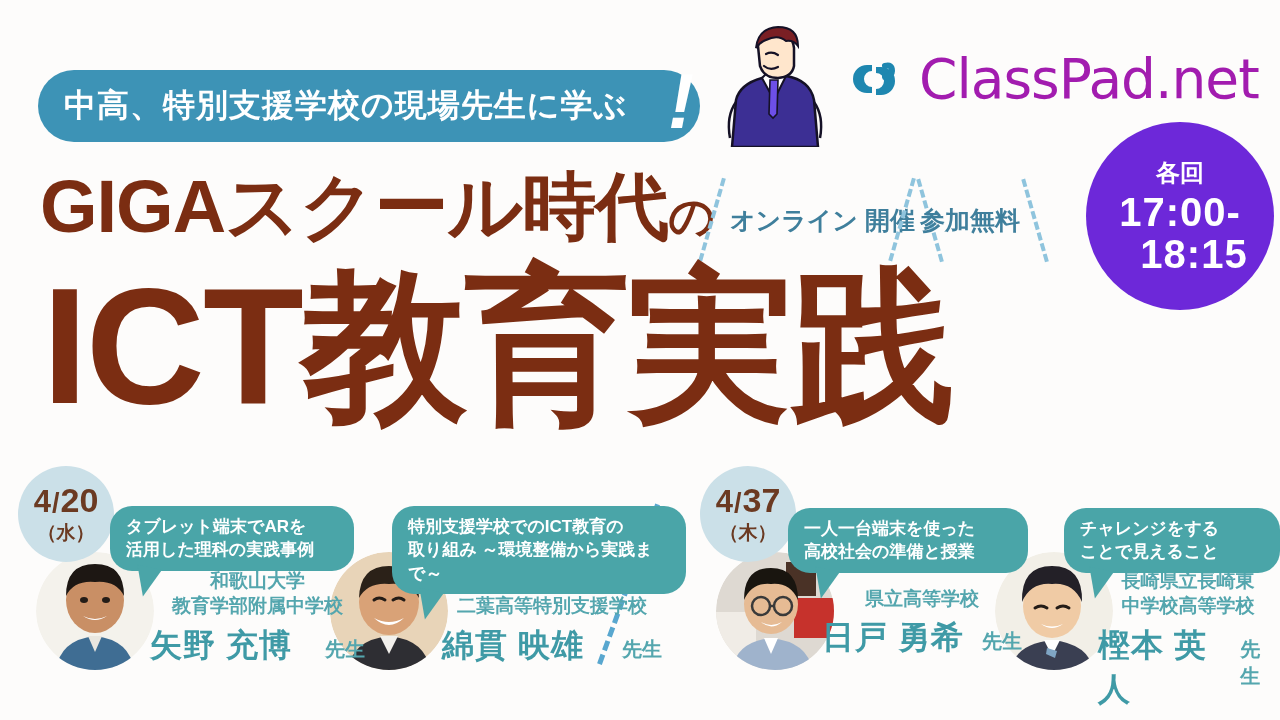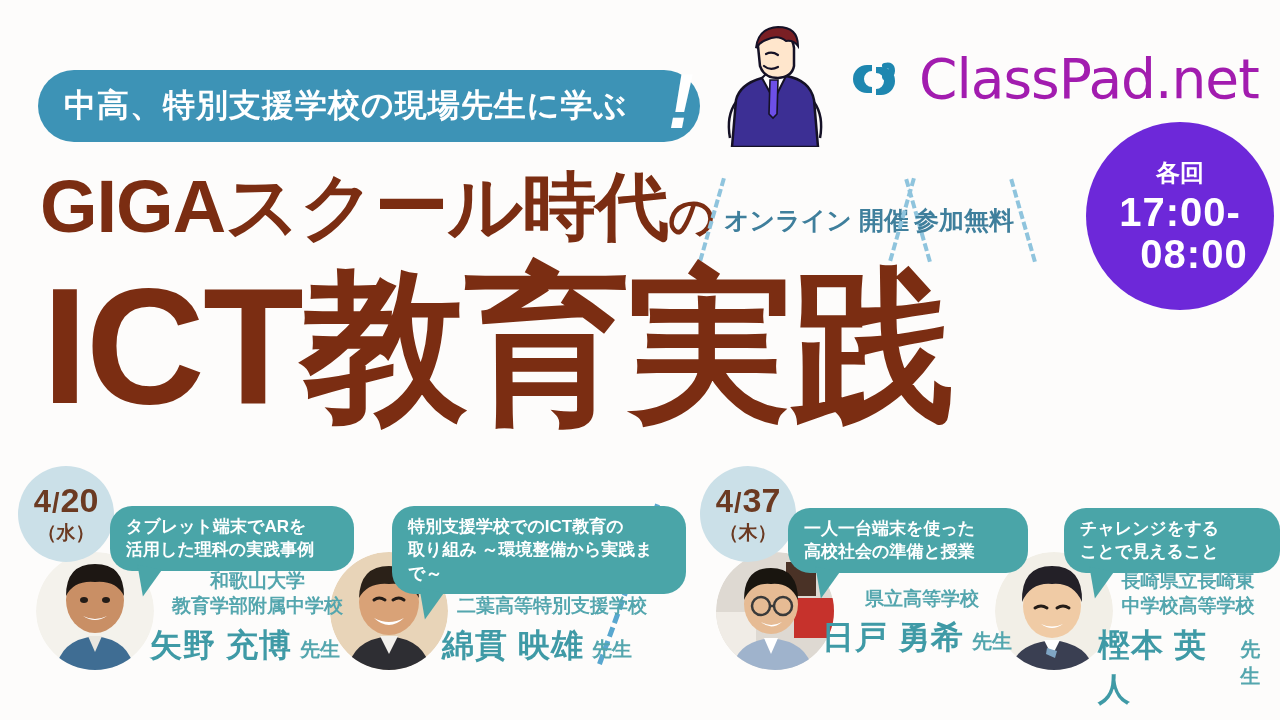--- a/index.html
+++ b/index.html
@@ -59,21 +59,21 @@
 
   
   .slash-badge{position:absolute;top:172px;height:96px;display:flex;align-items:center;}
   .slash-badge .bar{
     width:3px;height:86px;border-left:4px dashed #8fc4dd;
   }
   .slash-badge .bar.l{transform:rotate(16deg);}
   .slash-badge .bar.r{transform:rotate(-16deg);}
   .slash-badge .txt{
     color:#3f7f9c;font-size:25px;font-weight:bold;text-align:center;
-    line-height:1.28;margin:0 7px;white-space:nowrap;
+    line-height:1.28;margin:0 13px;white-space:nowrap;
   }
   #badge-online{left:710px;}
   #badge-free{left:900px;}
 
   
   .bigtitle{
     position:absolute;left:42px;top:264px;z-index:3;
     color:#7b2d12;font-weight:bold;font-size:165px;line-height:1;
     letter-spacing:-2px;white-space:nowrap;
   }
@@ -110,21 +110,21 @@
   .bubble-tail{
     position:absolute;width:0;height:0;
     border-left:12px solid transparent;border-right:13px solid transparent;
     border-top:30px solid #4aa5a8;
   }
   .info{position:absolute;z-index:4;}
   .affil{
     color:#54a6ae;font-size:19px;font-weight:bold;line-height:1.34;
     white-space:pre-line;text-align:center;
   }
-  .namerow{display:flex;align-items:baseline;justify-content:flex-start;gap:8px;margin-top:5px;}
+  .namerow{display:flex;align-items:baseline;justify-content:space-between;gap:8px;margin-top:5px;}
   .nm{color:#3f9aa6;font-size:32px;font-weight:bold;letter-spacing:1px;}
   .sensei{color:#54a6ae;font-size:20px;font-weight:bold;}
 </style>
 </head>
 <body>
 
 <div id="stage">
 
   <div class="banner">
     <span class="banner-text">中高、特別支援学校の現場先生に学ぶ</span>
@@ -152,21 +152,21 @@
         <path d="M36 38 A11 11 0 1 0 36 16 L31 16 A11 11 0 1 1 31 38 Z" fill="none" stroke="#1e87b0" stroke-width="6" stroke-linecap="round"></path>
         <path d="M40 12 q7 -2 7 5 q0 5 -7 6" fill="none" stroke="#1e87b0" stroke-width="6" stroke-linecap="round"></path>
       </svg>
     </span>
     <span class="logo-text">ClassPad.net</span>
   </div>
 
   <div class="time-circle">
     <div class="time-label">各回</div>
     <div class="time-l1">17:00-</div>
-    <div class="time-l2">08:00</div>
+    <div class="time-l2">18:15</div>
   </div>
 
   <div class="head1">
     <span class="big">GIGAスクール時代</span><span class="no">の</span>
   </div>
 
   <div class="slash-badge" id="badge-online">
     <span class="bar l"></span>
     <span class="txt">オンライン
 開催</span>

